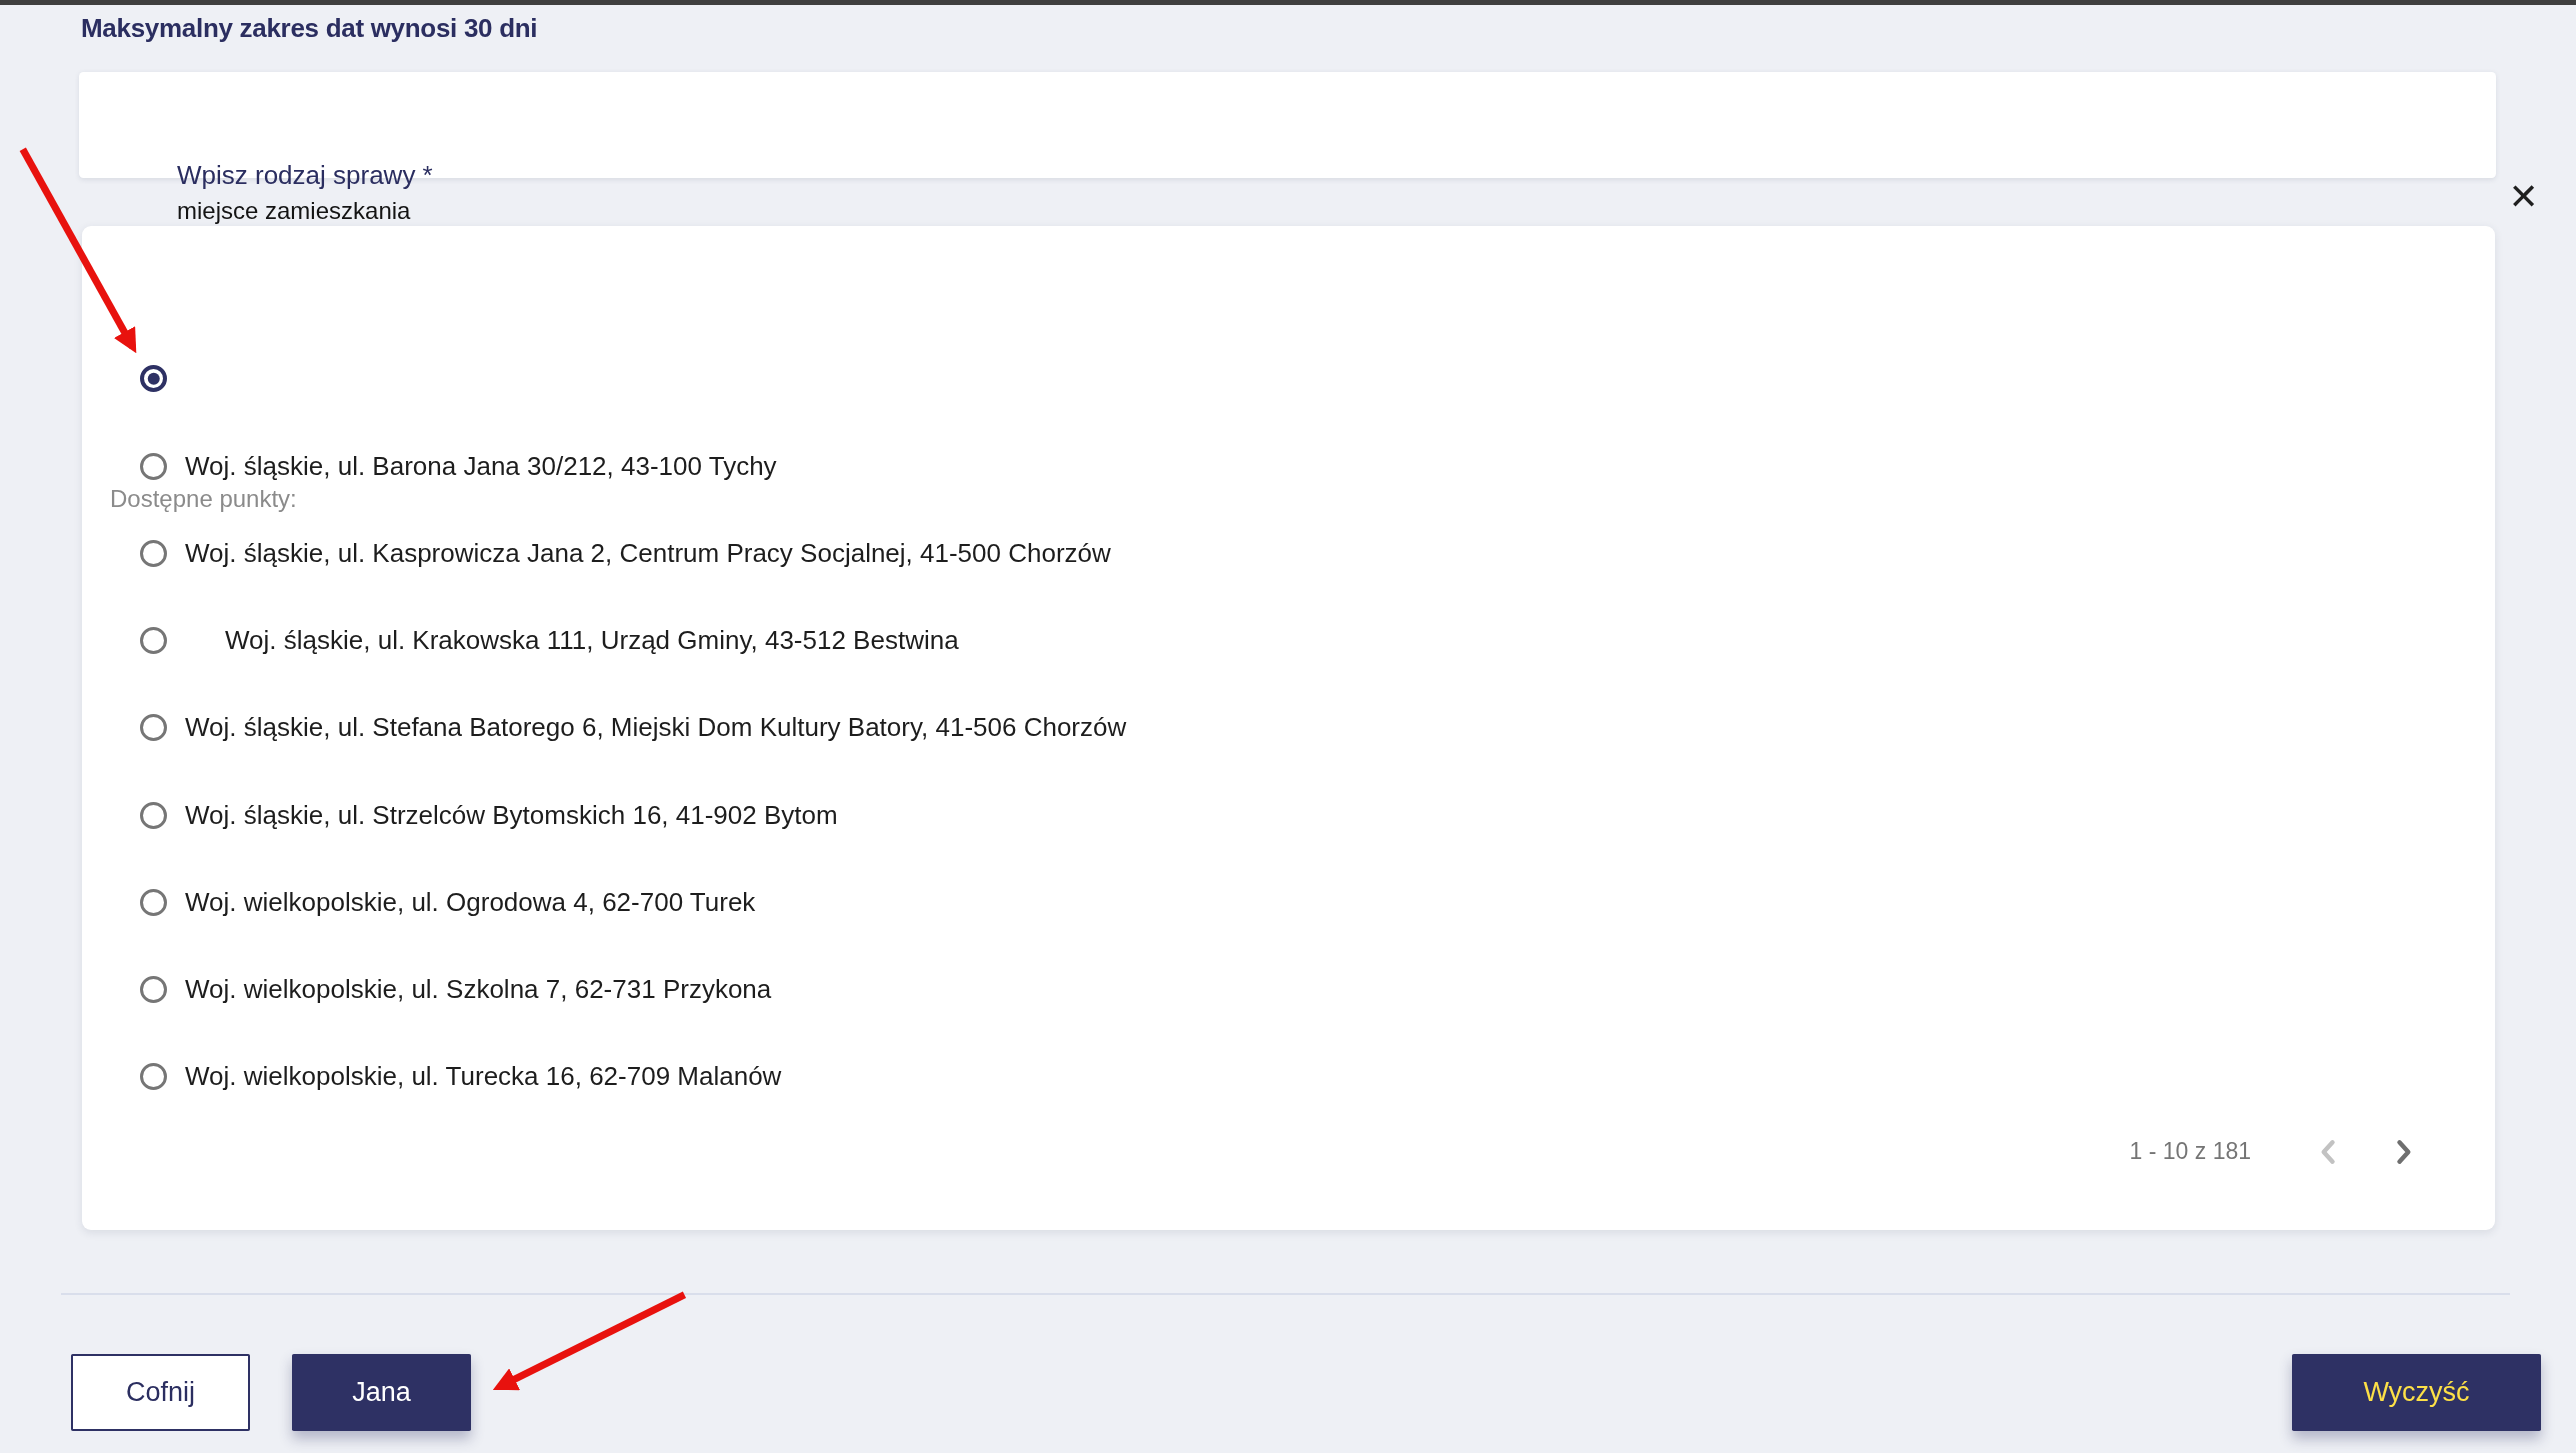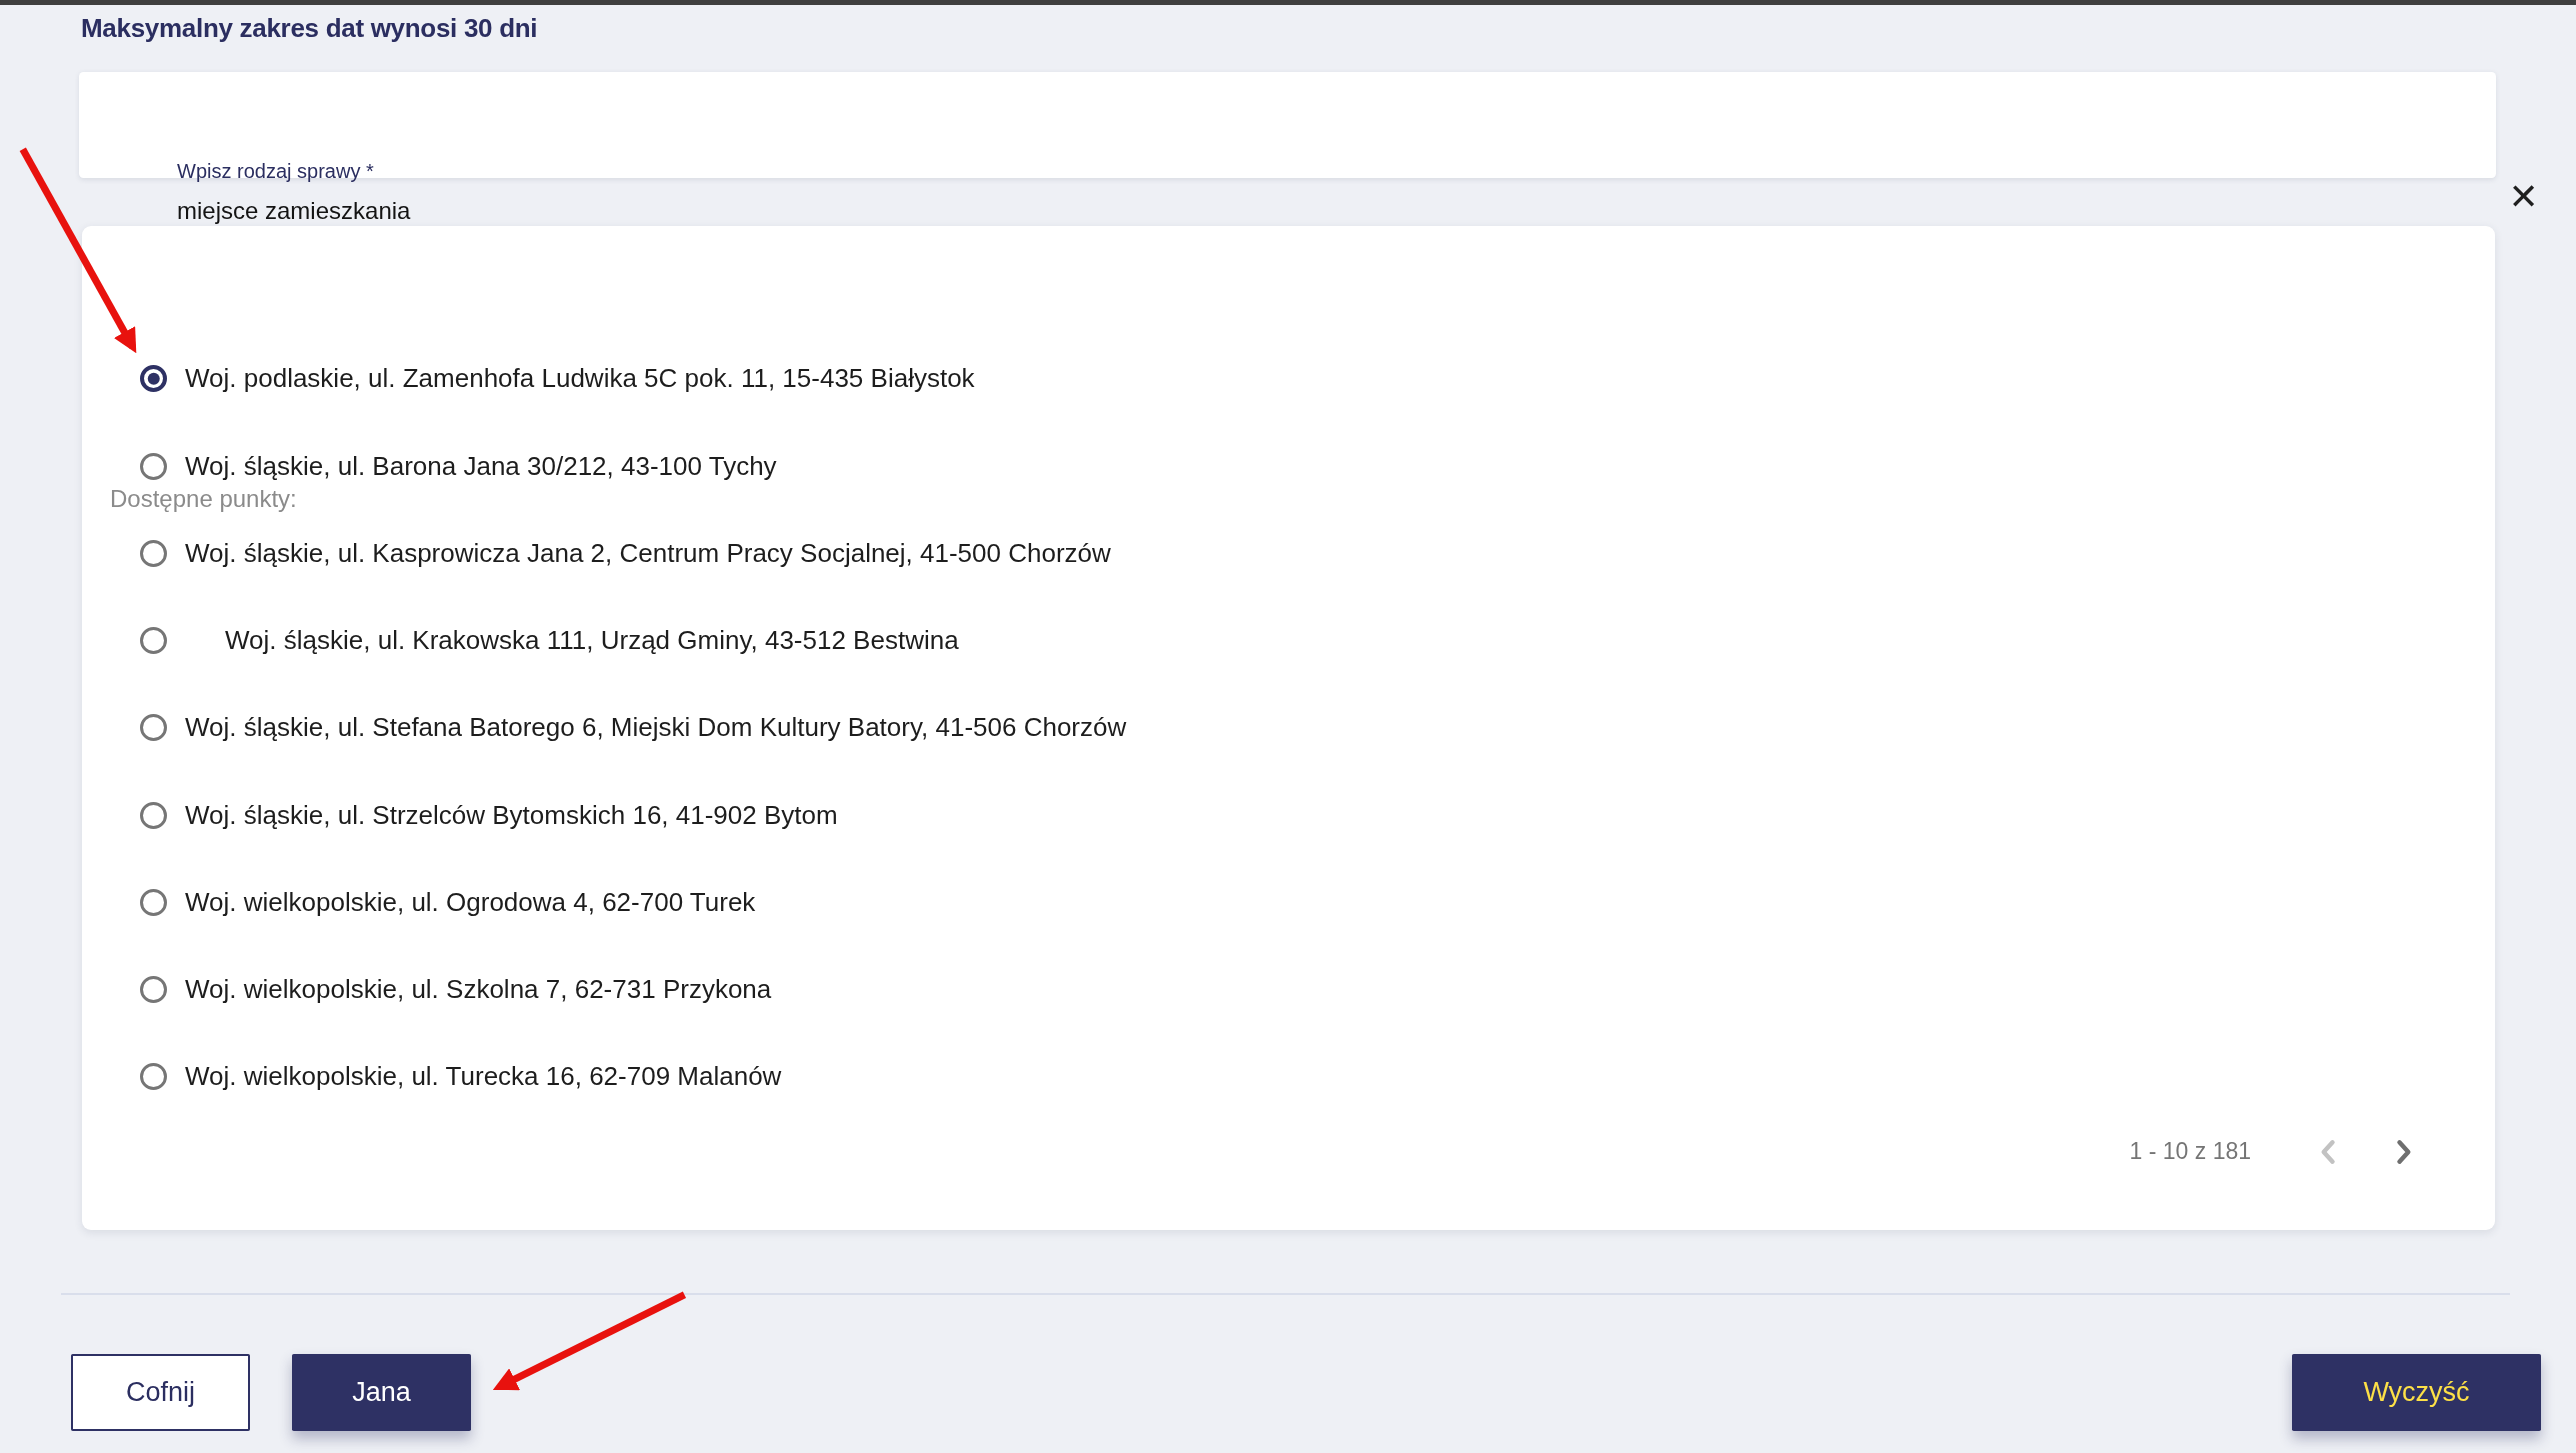--- a/index.html
+++ b/index.html
@@ -19,21 +19,21 @@
     letter-spacing:-0.3px;
   }
   
   .search-card {
     position:absolute; left:79px; top:72px; width:2417px; height:106px;
     background:#ffffff; border-radius:4.5px;
     box-shadow:0 1.8px 5.4px rgba(40,45,80,0.10);
   }
   .search-label {
     position:absolute; left:98px; top:88px;
-    font-size:20px; color:#2b2e60;
+    font-size:26px; color:#2b2e60;
   }
   .search-input {
     position:absolute; left:98px; top:118px; width:2191px; height:41px;
     border:none; outline:none; background:transparent;
     font-family:"Liberation Sans", sans-serif;
     font-size:24px; color:#141414;
   }
   .clear-btn {
     position:absolute; left:2413px; top:93px; width:63px; height:63px;
     border:none; background:transparent; cursor:pointer;
@@ -134,21 +134,20 @@
       </svg>
     </button>
     <button class="pg-btn pg-next">
       <svg width="30" height="30" viewBox="0 0 34 34">
         <polyline points="13,6 23,17 13,28" fill="none" stroke="#6f6f6f" stroke-width="5" stroke-linecap="round" stroke-linejoin="round"></polyline>
       </svg>
     </button>
   </div>
 <div class="option-row" style="top: 131px;">
     <span class="radio selected"></span>
-    <span class="option-label">Woj. podlaskie, ul. Zamenhofa Ludwika 5C pok. 11, 15-435 Białystok</span>
   </div>
     <div class="option-row" style="top: 219px;">
     <span class="radio"></span>
     <span class="option-label">Woj. śląskie, ul. Barona Jana 30/212, 43-100 Tychy</span>
   </div>
     <div class="option-row" style="top: 306px;">
     <span class="radio"></span>
     <span class="option-label">Woj. śląskie, ul. Kasprowicza Jana 2, Centrum Pracy Socjalnej, 41-500 Chorzów</span>
   </div>
     <div class="option-row" style="top: 393px; gap: 40px;">

